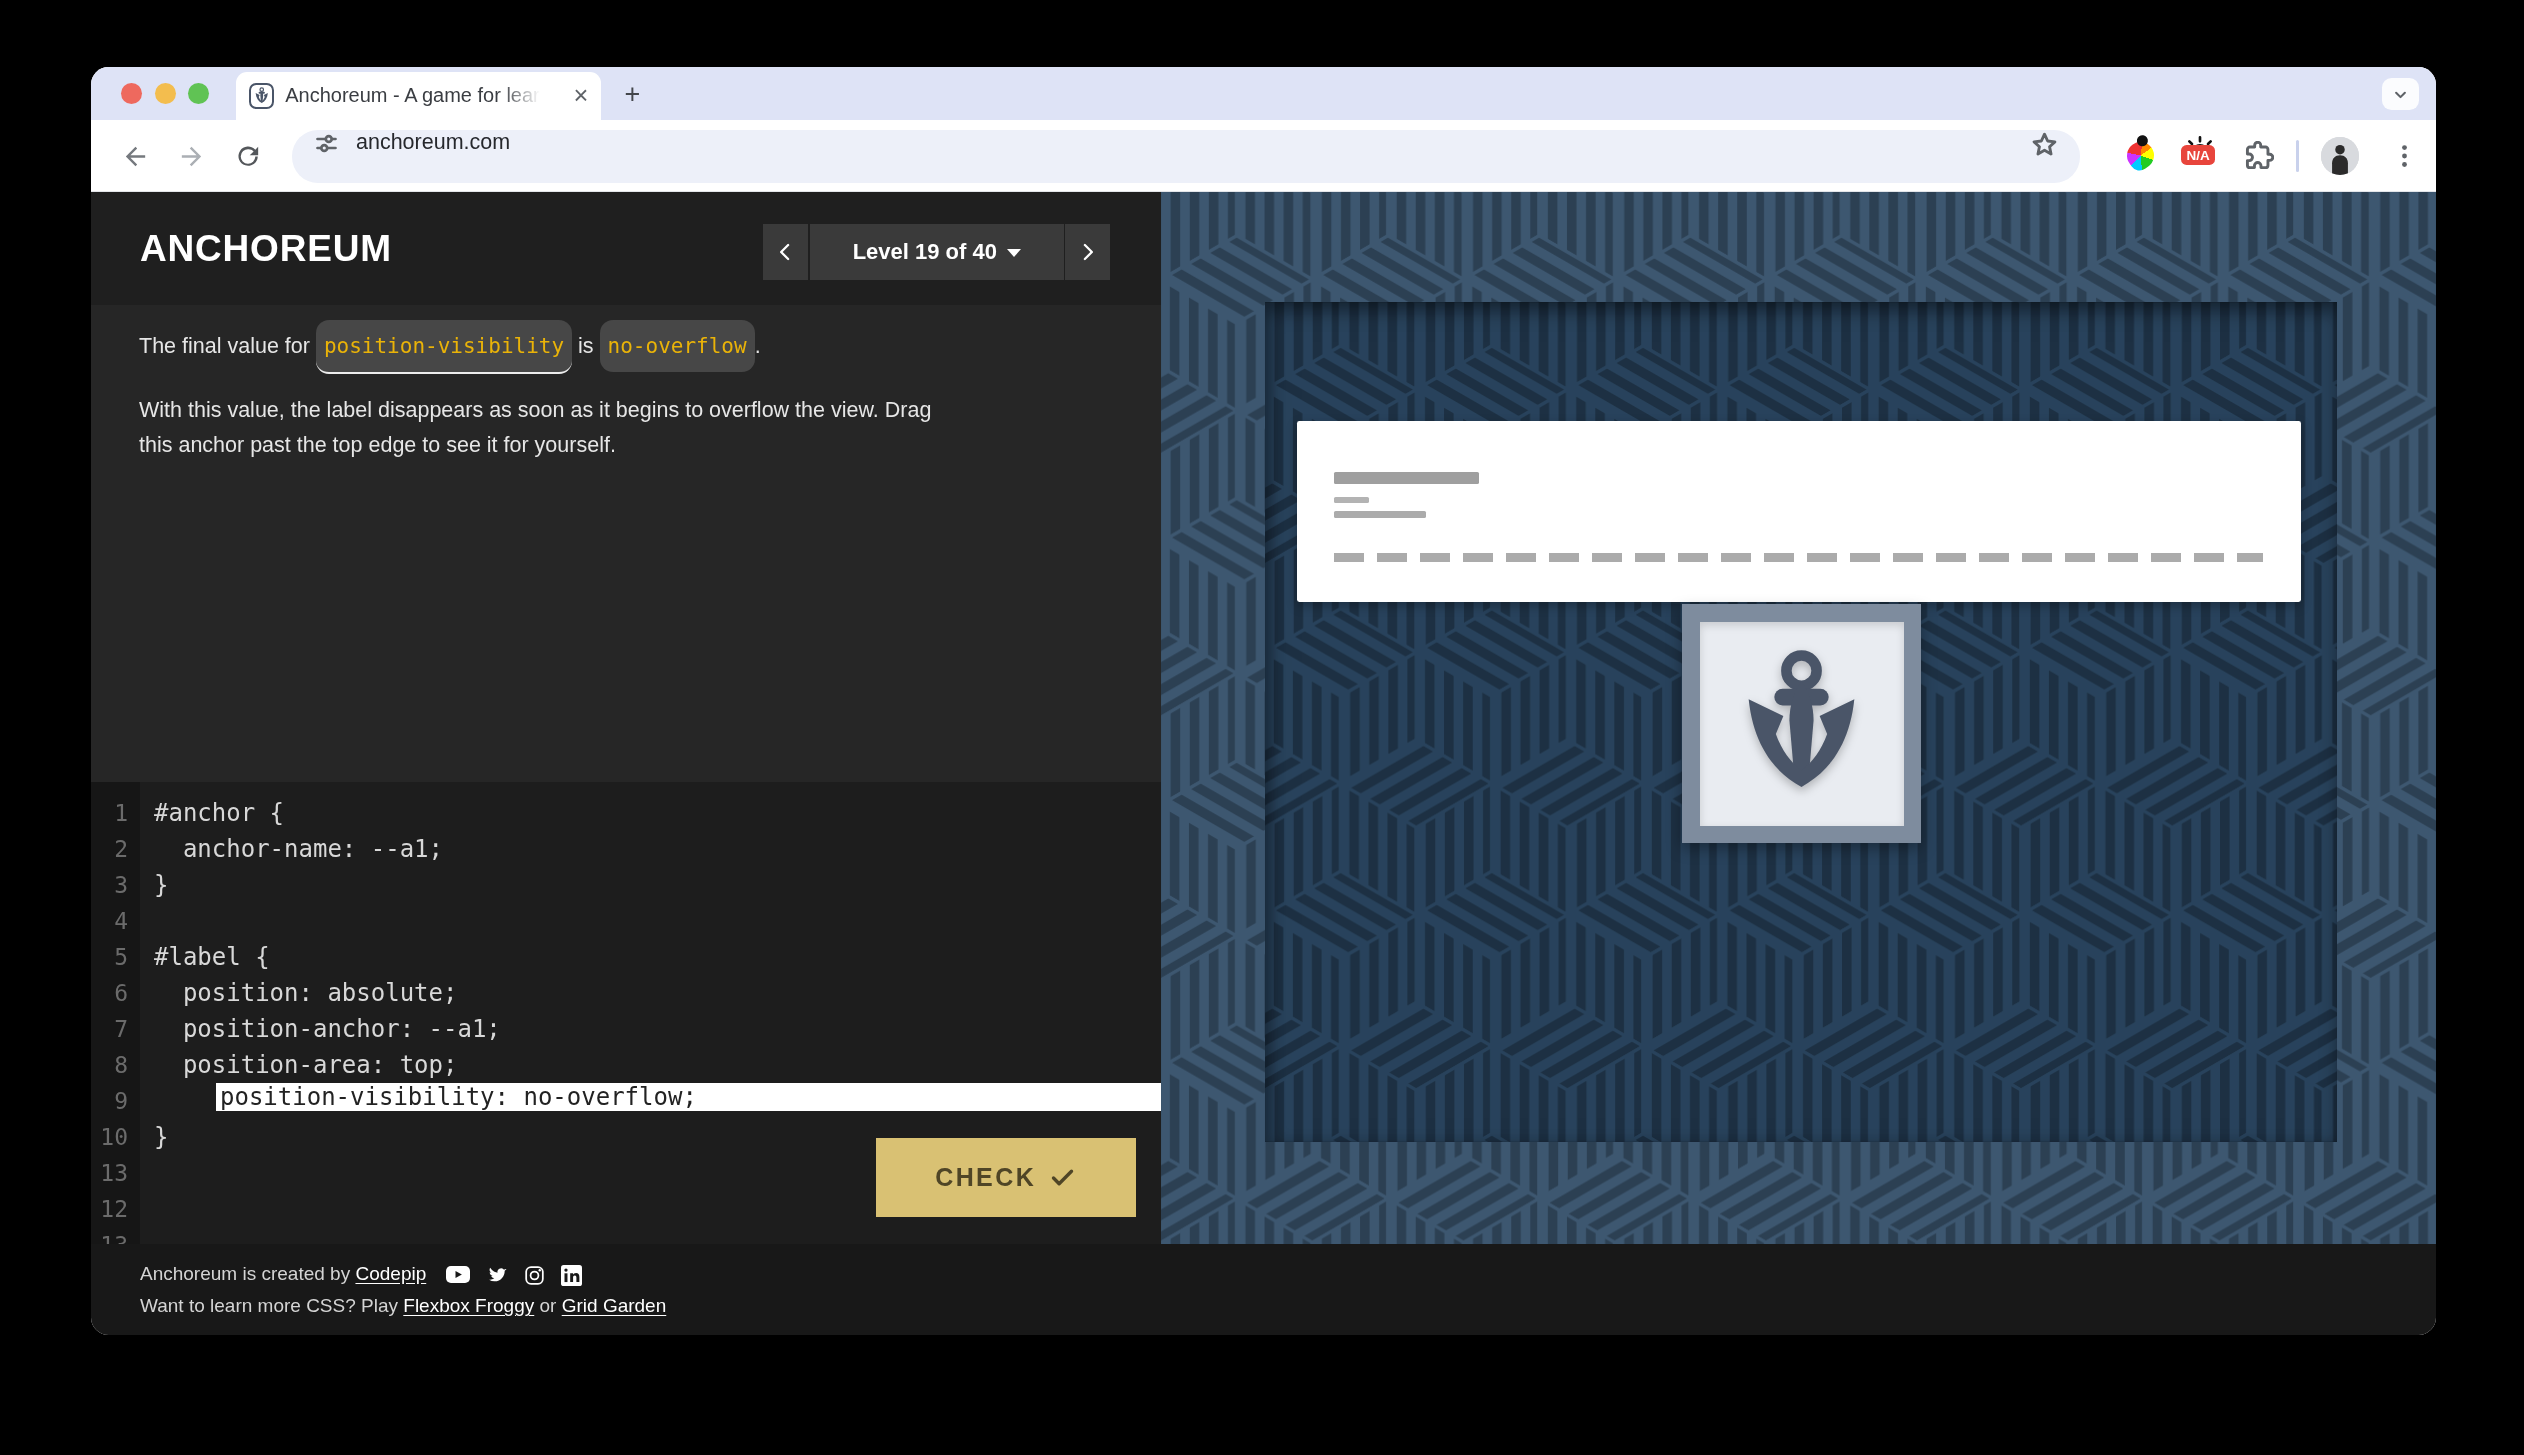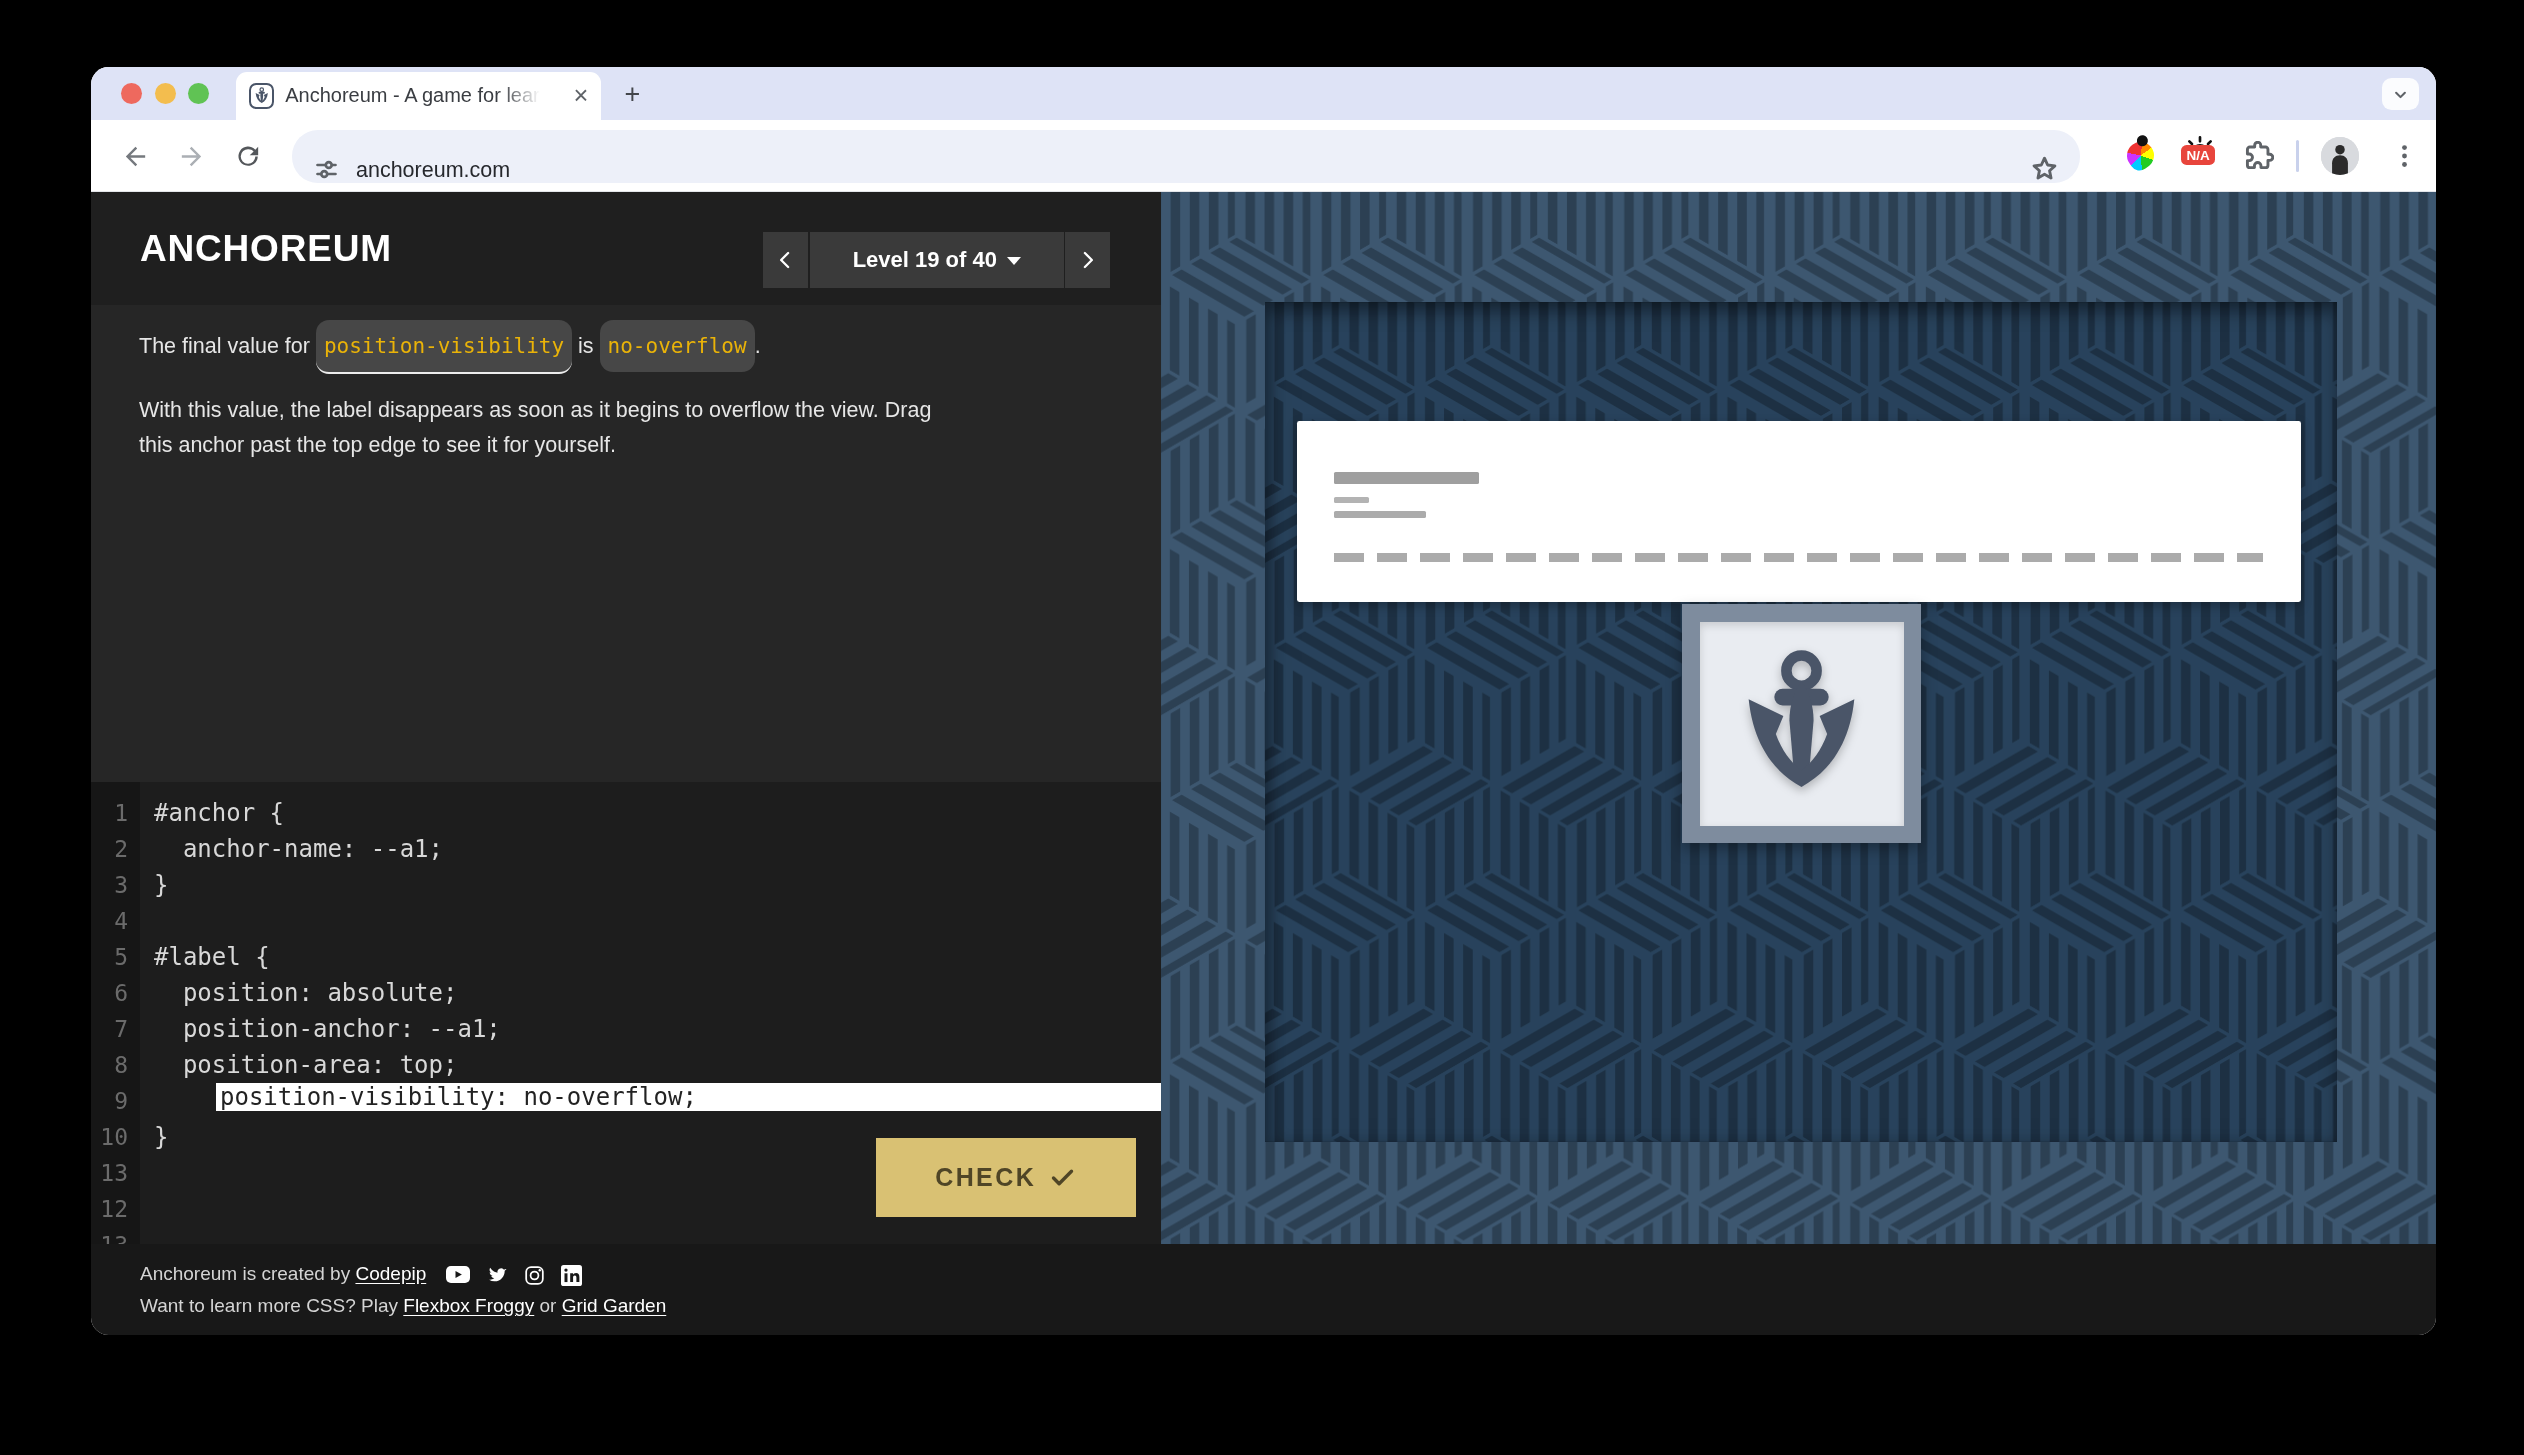--- a/index.html
+++ b/index.html
@@ -32,42 +32,42 @@
     mask-image:linear-gradient(90deg,#000 85%,transparent);}
   .tab-close{margin-left:auto;font-size:25.5px;color:#5F6368;line-height:1;cursor:default;}
   .newtab{position:absolute;left:527px;top:12.7px;width:29px;height:29px;font-size:27px;
     color:#43464b;display:flex;align-items:center;justify-content:center;}
   .strip-chevron{position:absolute;right:17.5px;top:11px;width:37px;height:32px;
     background:#FBFCFE;border-radius:9.6px;display:flex;align-items:center;justify-content:center;}
   
   .toolbar{position:relative;height:72px;background:#fff;border-bottom:0.8px solid #E3E5E9;}
   .nav-ic{position:absolute;top:21.5px;width:29px;height:29px;}
   .addr{position:absolute;left:201px;top:9.6px;width:1788px;height:53px;background:var(--pill);
-    border-radius:26px;display:flex;align-items:flex-end;padding:0 21px;}
+    border-radius:26px;display:flex;align-items:flex-start;padding:0 21px;}
   .url-text{font-size:21.5px;color:#26282D;margin-left:16px;}
   .addr .star{margin-left:auto;}
   .ext-colorful{position:absolute;left:2036px;top:22px;width:27px;height:27px;border-radius:50% 50% 50% 9.6px;
     background:conic-gradient(#e33 0 12%,#f80 12% 25%,#ff0 25% 40%,#2c2 40% 58%,#0cf 58% 72%,#c3f 72% 88%,#e33 88%);
     transform:rotate(-35deg);}
   .ext-colorful::after{content:"";position:absolute;right:-1.6px;top:-3.2px;width:11px;height:11px;
     background:#111;border-radius:50%;}
   .ext-na{position:absolute;left:2093px;top:16px;width:37px;height:41px;}
   .na-badge{position:absolute;left:-3.2px;bottom:12px;background:#E8453C;color:#fff;font-size:13.5px;
     font-weight:bold;padding:2.4px 5.6px;border-radius:5.6px;letter-spacing:0;}
   .tb-divider{position:absolute;left:2205px;top:20px;width:3.2px;height:32px;background:#C9D1EC;border-radius:1.6px;}
   .avatar{position:absolute;left:2230px;top:16.7px;width:38px;height:38px;border-radius:50%;
     background:#D7D9DD;overflow:hidden;}
   .menu-dots{position:absolute;left:2299px;top:20px;width:29px;height:32px;}
   
   .content{display:flex;height:1052px;}
   .left{width:1070px;background:var(--left-bg);display:flex;flex-direction:column;}
   .app-header{position:relative;height:113px;background:var(--header-bg);flex:none;}
   .logo{position:absolute;left:49px;top:0;height:113px;display:flex;align-items:center;
     font-size:37px;font-weight:800;letter-spacing:0.8px;color:#fff;}
-  .level{position:absolute;left:672px;top:40px;height:56px;display:flex;gap:1.6px;}
+  .level{position:absolute;left:672px;top:32px;height:56px;display:flex;gap:1.6px;}
   .lv-btn{width:45px;background:#3A3A3A;display:flex;align-items:center;justify-content:center;}
   .lv-mid{width:254px;background:#3A3A3A;display:flex;align-items:center;justify-content:center;
     gap:9.6px;color:#fff;font-size:22px;font-weight:600;}
   .caret{width:0;height:0;border-left:7.2px solid transparent;border-right:7.2px solid transparent;
     border-top:8.8px solid #fff;margin-top:2.4px;}
   .instructions{flex:1;padding:24px 48px;color:#E6E6E6;font-size:21.5px;line-height:35px;}
   .instructions p{margin-bottom:29px;}
   .chip{font-family:"DejaVu Sans Mono",monospace;font-size:21px;background:var(--chip-bg);
     padding:14px 8px;border-radius:13px;color:#eab308;}
   .chip.underlined{border-bottom:2.4px solid #EDEDED;}

